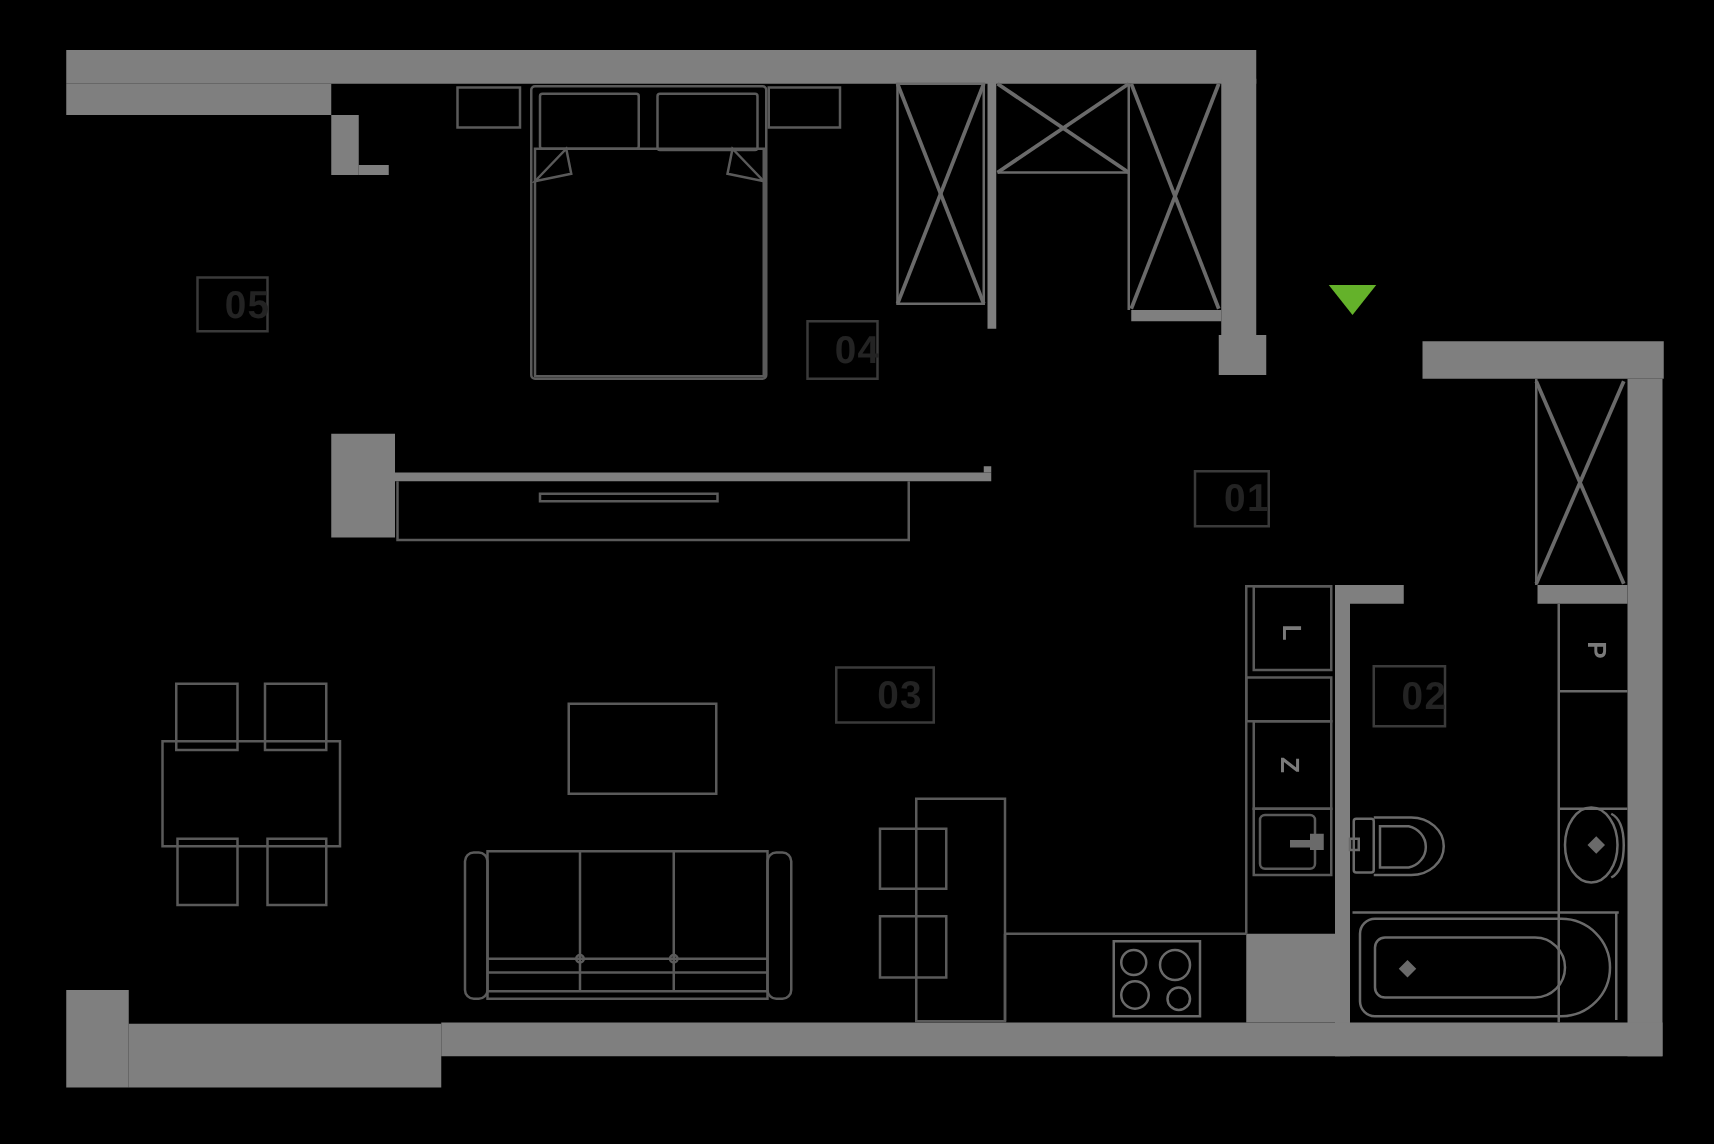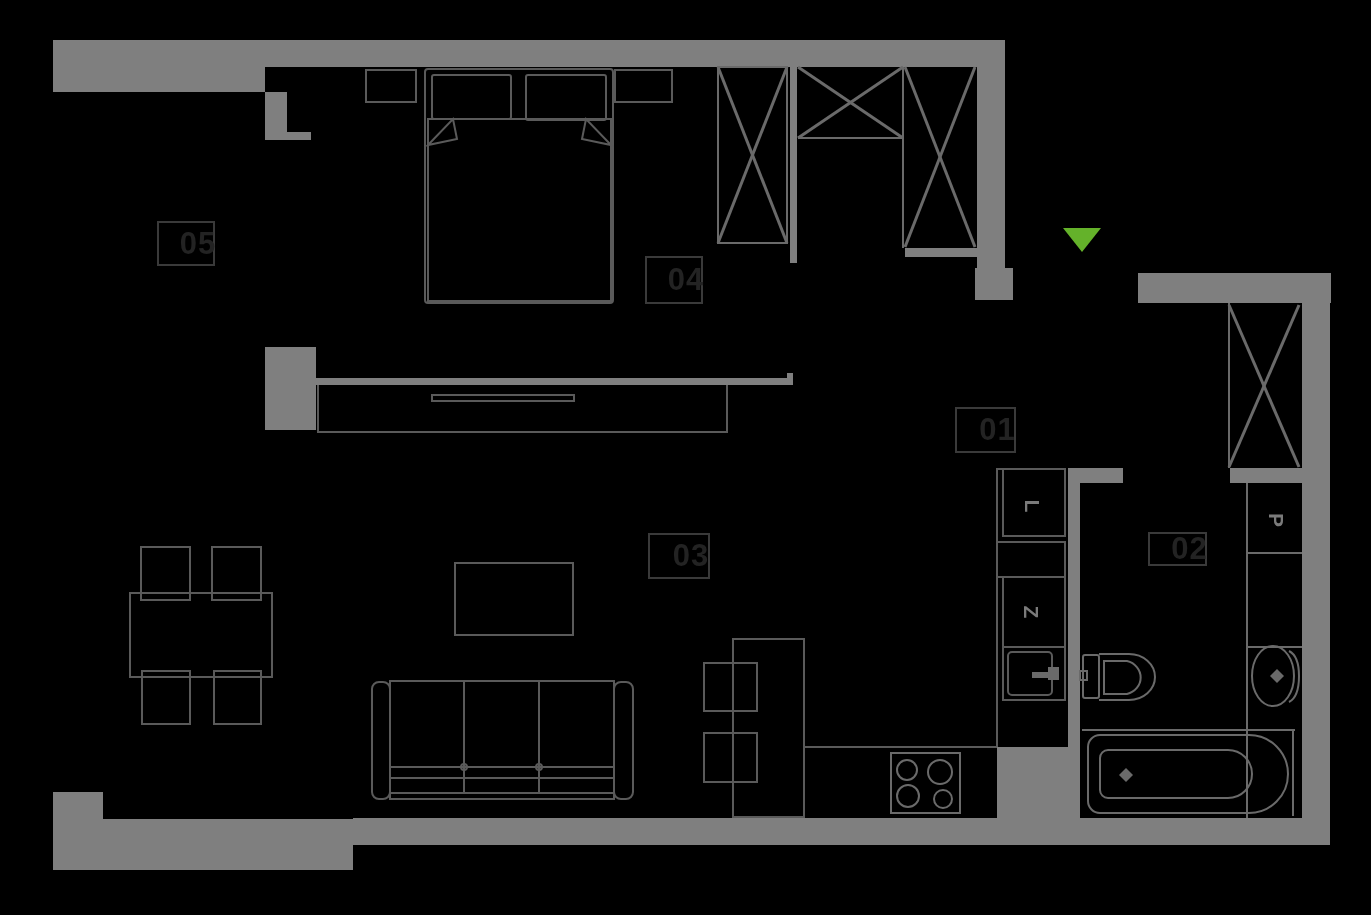--- a/index.html
+++ b/index.html
@@ -168,23 +168,23 @@
       <line x1="1082" y1="730" x2="1295" y2="730"></line>
       <line x1="1293" y1="730" x2="1293" y2="816"></line>
       <path d="M1100 735 H1249 A39 39 0 0 1 1249 813 H1100 A12 12 0 0 1 1088 801 V747 A12 12 0 0 1 1100 735 Z"></path>
       <path d="M1108 750 H1228 A24 24 0 0 1 1228 798 H1108 A8 8 0 0 1 1100 790 V758 A8 8 0 0 1 1108 750 Z"></path>
       <path d="M1126 768 L1133 775 L1126 782 L1119 775 Z" fill="#6a6a6a" stroke="none"></path>
     </g>
 
     <polygon points="1063,228 1101,228 1082,252" fill="#64b22a" stroke="none"></polygon>
   </svg>
 
-  <div class="room-label" style="left:955px;top:376px;width:61px;height:46px;margin-top:31px;">01</div>
-  <div class="room-label" style="left:1148px;top:532px;width:59px;height:34px;">02</div>
-  <div class="room-label" style="left:648px;top:533px;width:62px;height:46px;">03</div>
+  <div class="room-label" style="left:955px;top:376px;width:61px;height:46px;">01</div>
+  <div class="room-label" style="left:1098px;top:532px;width:59px;height:50px;">02</div>
+  <div class="room-label" style="left:668px;top:533px;width:80px;height:46px;">03</div>
   <div class="room-label" style="left:645px;top:256px;width:58px;height:48px;">04</div>
   <div class="room-label" style="left:157px;top:221px;width:58px;height:45px;">05</div>
 
   <div class="rot-label" style="left:1017px;top:491px;width:30px;height:30px;">L</div>
   <div class="rot-label" style="left:1016px;top:597px;width:30px;height:30px;">Z</div>
   <div class="rot-label" style="left:1261px;top:505px;width:30px;height:30px;">P</div>
 
 </div>
 
 </body></html>

